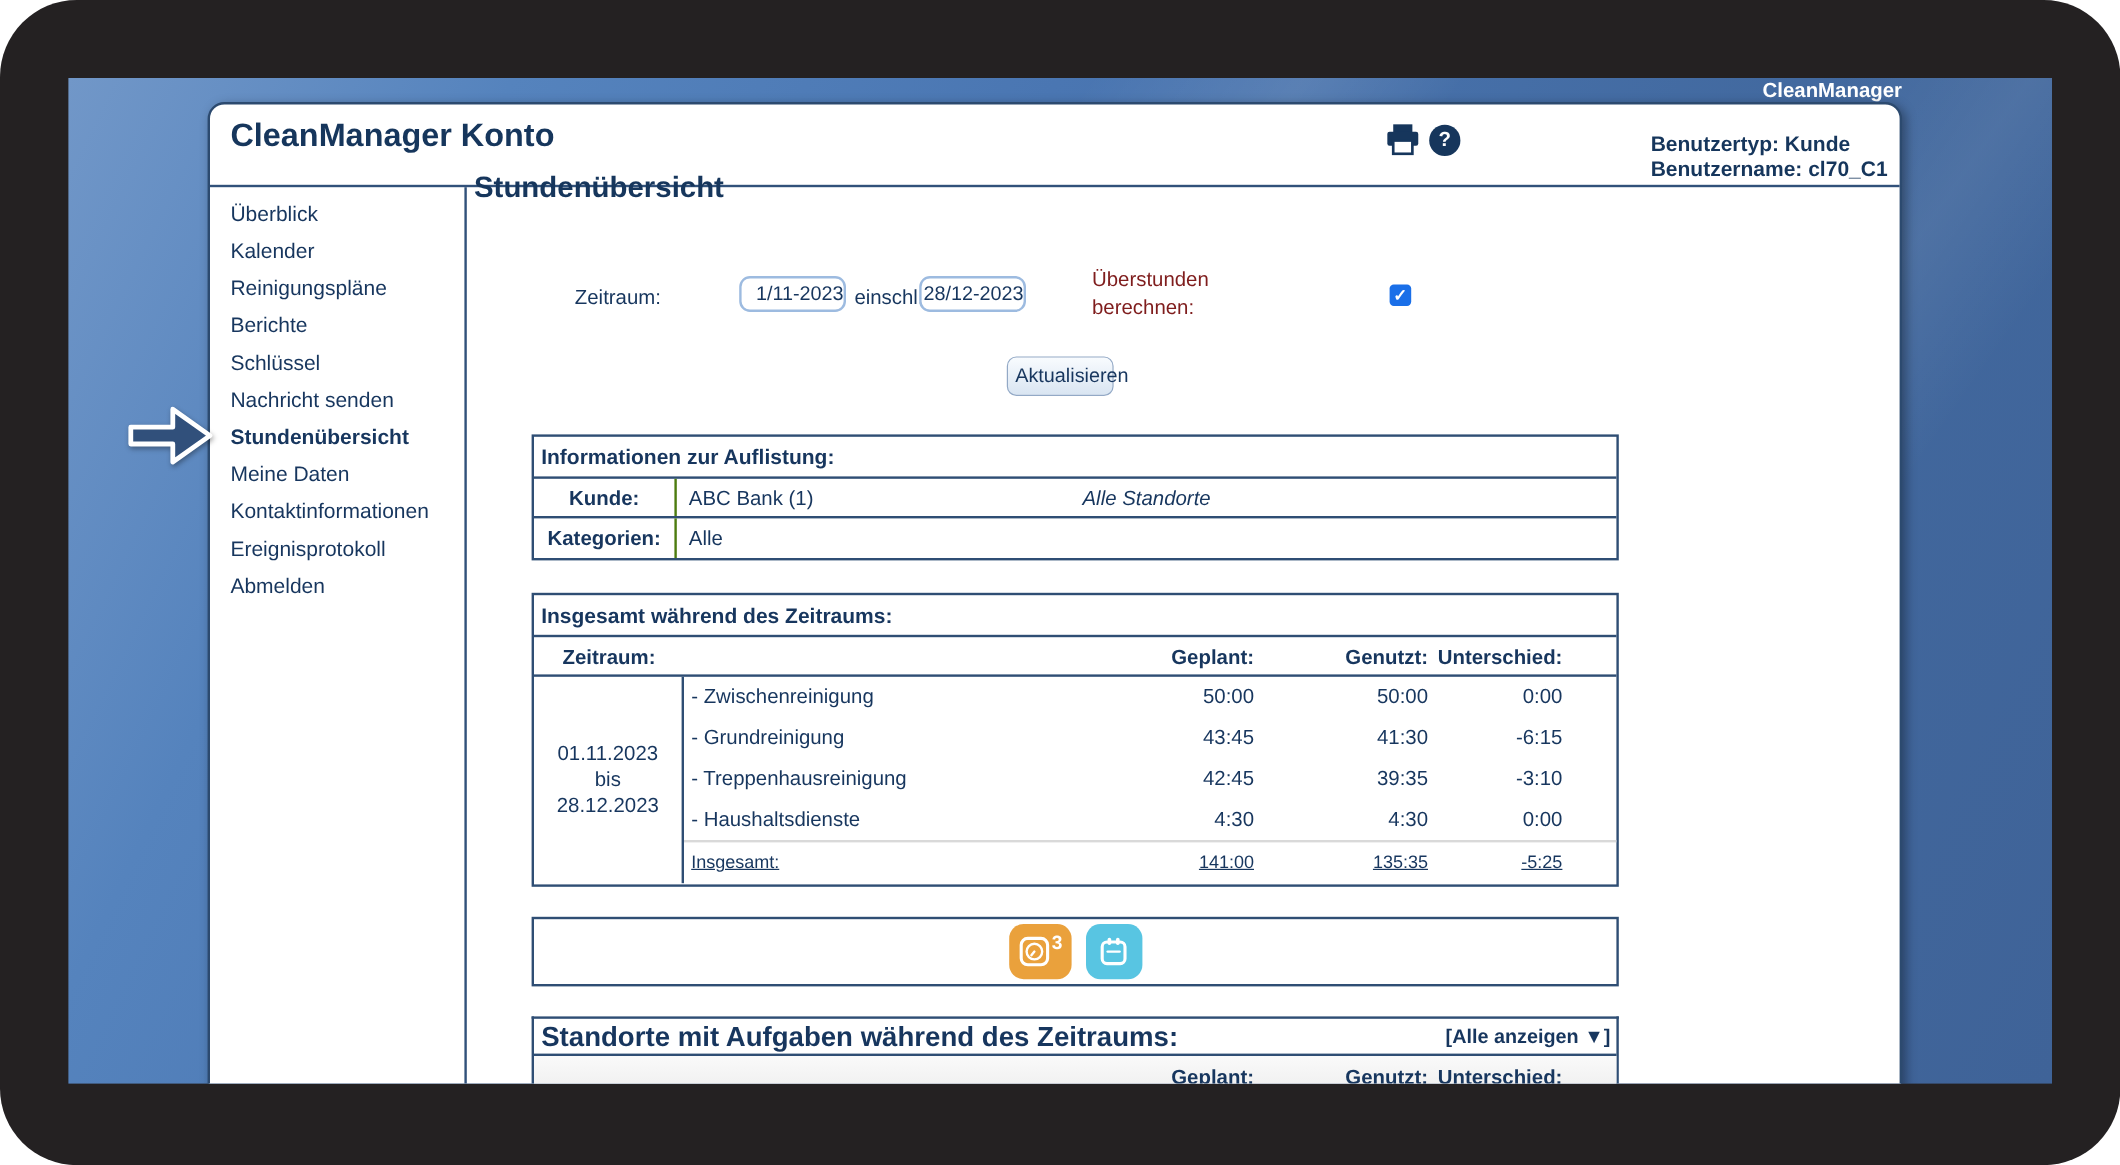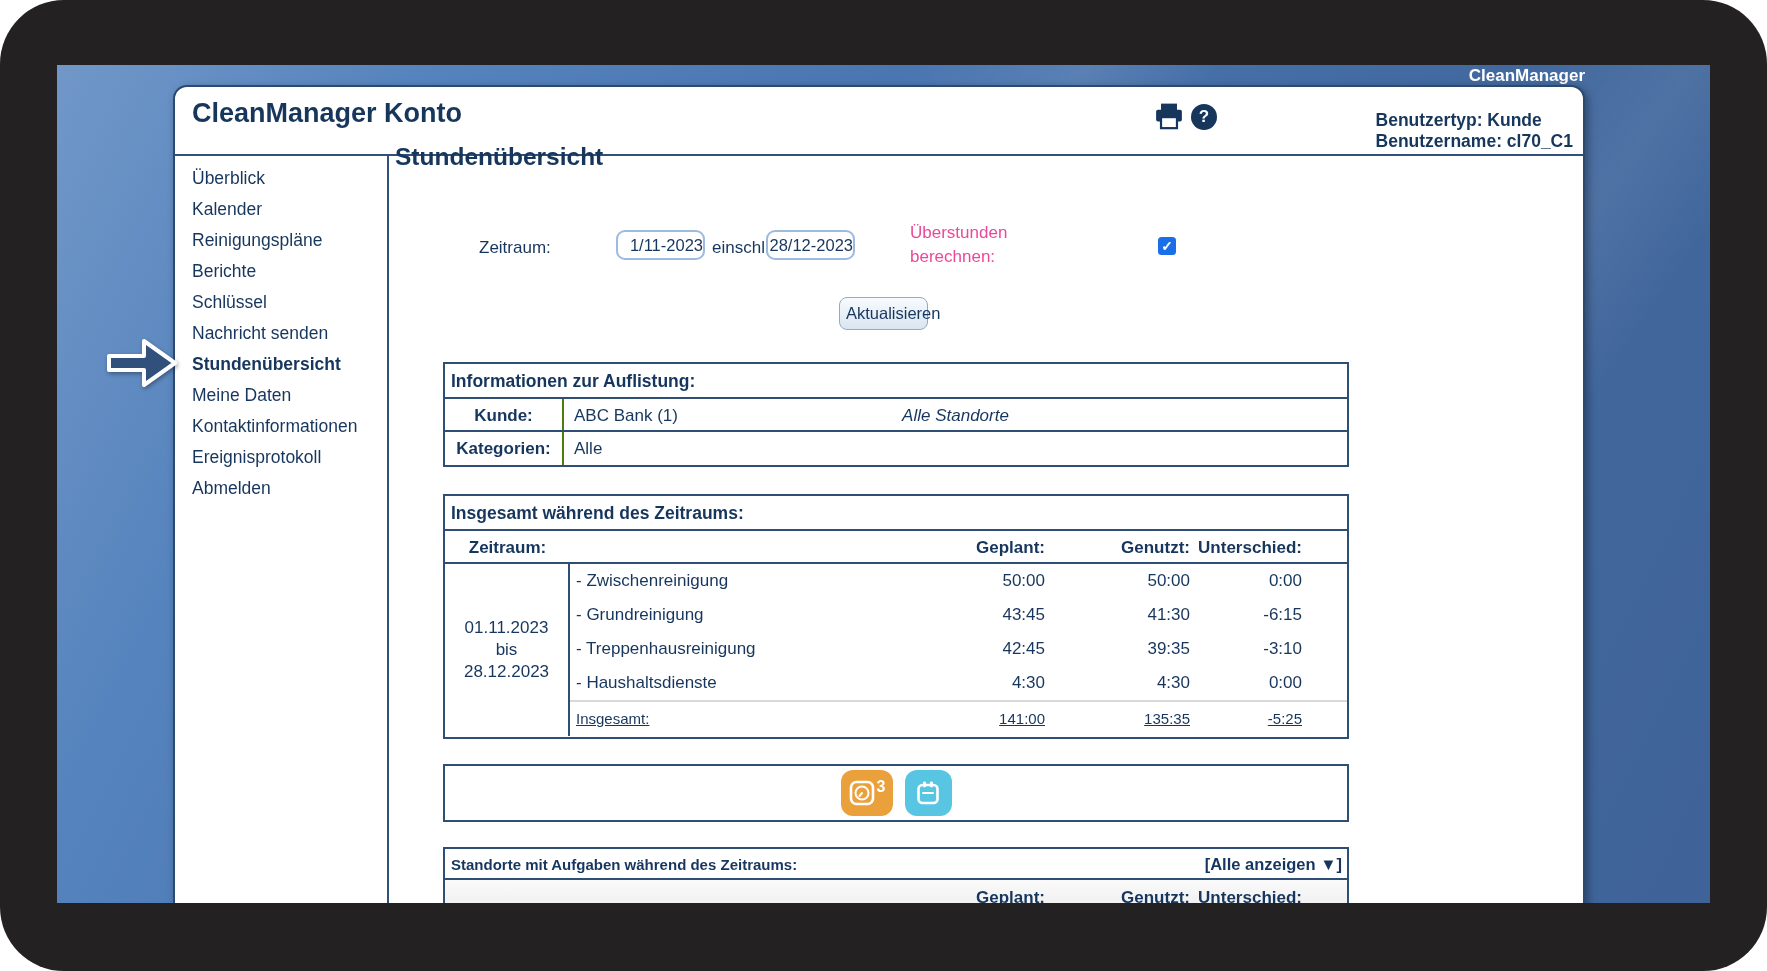--- a/index.html
+++ b/index.html
@@ -23,21 +23,21 @@
     font-size:17.5px;color:#16365c;line-height:21px;}
   .hdr-rule{position:absolute;left:0;right:0;top:67px;height:2px;background:#31517a;}
   .side-divider{position:absolute;left:212px;top:69px;height:calc(100% - 69px);width:2px;background:#31517a;}
   .sidebar{position:absolute;left:17px;top:76px;width:190px;}
   .side-item{font-size:17.5px;line-height:31px;color:#17365e;cursor:pointer;white-space:nowrap;}
   .side-item.active{font-weight:bold;}
   .heading{position:absolute;left:220px;top:56px;font-size:24.5px;font-weight:bold;color:#16365c;}
   .flabel{position:absolute;font-size:17px;color:#17365e;}
   .dinput{position:absolute;width:89px;height:30px;border:2px solid #9dbbe0;border-radius:9px;text-align:right;
     font-size:16.5px;color:#17365e;font-family:"Liberation Sans",sans-serif;padding:0;background:#fff;}
-  .overtime-label{position:absolute;left:735px;top:134px;width:110px;line-height:24px;font-size:17px;color:#ec4899;}
+  .overtime-label{position:absolute;left:735px;top:134px;width:110px;line-height:24px;font-size:17px;color:#7f1d1d;}
   .checkbox{position:absolute;left:983px;top:150px;width:18px;height:18px;border-radius:3.5px;background:#1a6fe8;
     cursor:pointer;text-align:center;}
   .checkbox.checked::after{content:"✓";color:#fff;font-size:14px;font-weight:bold;line-height:18px;}
   .btn-update{position:absolute;left:664px;top:210px;width:89px;height:33px;border-radius:8px;
     border:1px solid #93a9c6;background:linear-gradient(#f8fbfe,#d9e5f2);font-size:16.5px;color:#17365e;
     font-family:"Liberation Sans",sans-serif;cursor:pointer;}
   .tbl{position:absolute;left:268px;width:906px;border:2px solid #2f4e74;color:#17365e;}
   .t-title{height:35px;line-height:35px;border-bottom:2px solid #2f4e74;font-size:17.5px;font-weight:bold;padding-left:6px;}
   
   .t1-row{height:33px;display:flex;}
@@ -66,21 +66,21 @@
   
   .icon-box{position:absolute;left:268px;top:677px;width:906px;height:58px;border:2px solid #2f4e74;
     display:flex;justify-content:center;align-items:center;gap:12px;}
   .icon-orange{width:52px;height:46px;border-radius:12px;background:#eaa13c;border:none;cursor:pointer;
     display:flex;justify-content:center;align-items:center;padding:0;}
   .icon-orange .badge{color:#fff;font-weight:bold;font-size:16px;margin:-12px 0 0 1px;}
   .icon-cyan{width:47px;height:46px;border-radius:12px;background:#58c5e2;border:none;cursor:pointer;
     display:flex;justify-content:center;align-items:center;padding:0;}
   
   .t3-titlerow{height:31px;line-height:31px;border-bottom:2px solid #2f4e74;display:flex;justify-content:space-between;}
-  .t3-title{font-size:15px;font-weight:bold;padding-left:6px;}
+  .t3-title{font-size:23px;font-weight:bold;padding-left:6px;}
   .t3-dropdown{font-size:16.5px;font-weight:bold;padding-right:5px;cursor:pointer;}
   .t3-partial{display:grid;grid-template-columns:125px 1fr 140px 145px 112px 45px;padding-top:8px;height:44px;
     font-weight:bold;font-size:17px;background:linear-gradient(#fafafa,#e9e9e9);}
   .t3-partial .c-num{text-align:right;}
 </style>
 </head>
 <body>
 
 <div class="canvas">
   <div class="frame">

